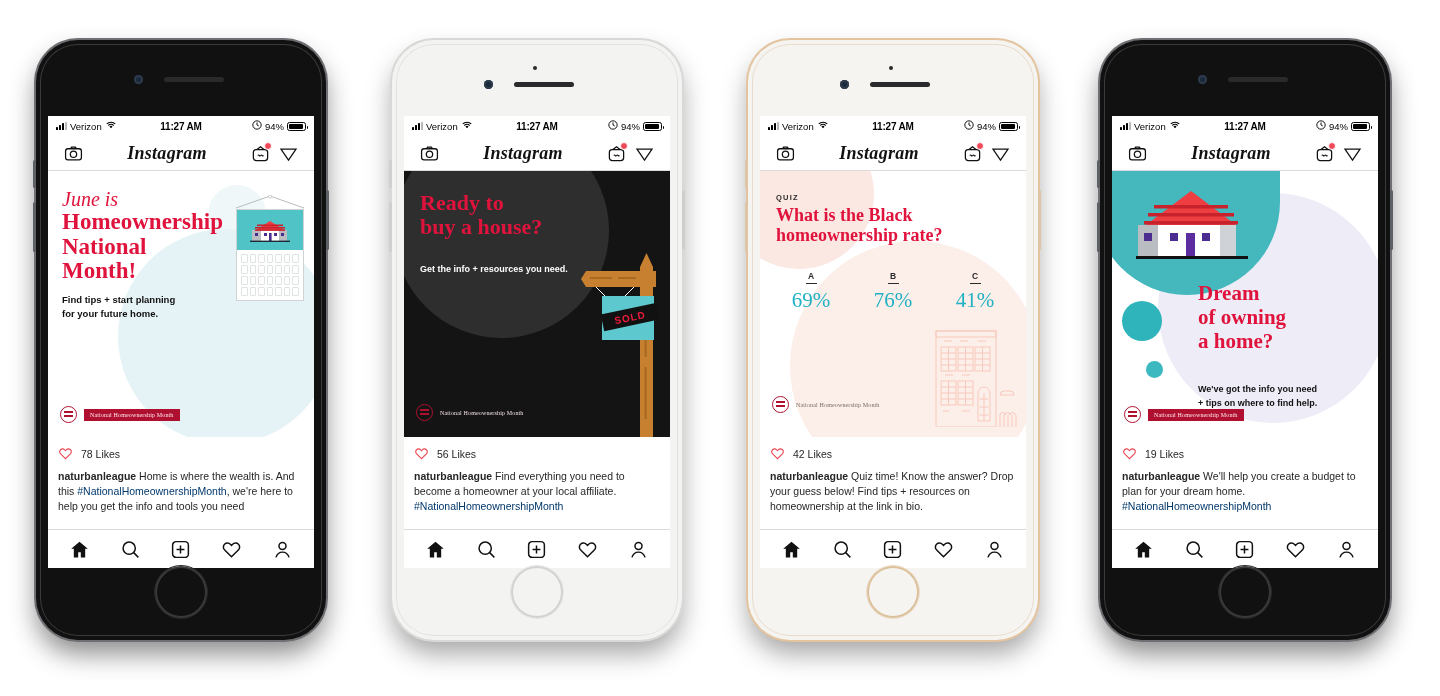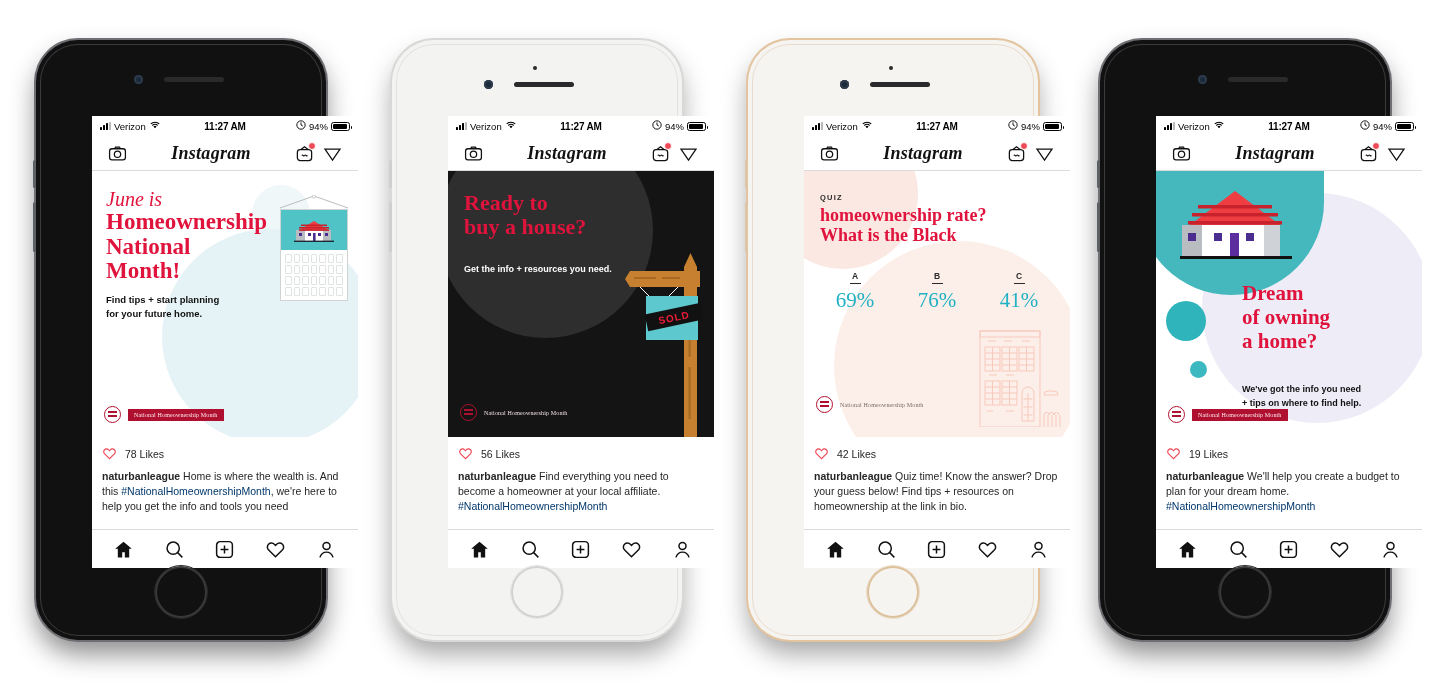--- a/index.html
+++ b/index.html
@@ -66,21 +66,21 @@
     position:absolute;left:50%;bottom:22px;transform:translateX(-50%);
     width:52px;height:52px;border-radius:50%;
   }
   .phone.dark .homebtn{box-shadow:inset 0 0 0 2px #3a3a3c, 0 0 0 1px #2a2a2c;}
   .phone.white .homebtn{box-shadow:inset 0 0 0 2px #d2d2d0, 0 0 0 1px #e6e6e4;}
   .phone.gold .homebtn{box-shadow:inset 0 0 0 2px #dcc09b, 0 0 0 1px #eadcc8;}
 
   
   .screen{
     position:absolute;left:12px;top:76px;width:266px;height:452px;
-    background:#fff;overflow:hidden;margin-left:44px;
+    background:#fff;overflow:hidden;
   }
 
   
   .statusbar{
     height:20px;display:flex;align-items:center;
     padding:0 8px;font-size:9.5px;font-weight:bold;color:#000;
     background:#fff;
   }
   .sb-left{display:flex;align-items:center;gap:3px;flex:1;}
   .sb-mid{flex:0 0 auto;font-size:10px;letter-spacing:-.2px;}
@@ -618,22 +618,22 @@
               <path d="M2.5 6.5h19L12 20.5z"></path>
             </svg>
         </span>
       </div>
 
       <div class="post p3">
         <div class="blob b2"></div>
         <div class="blob b1"></div>
         <div class="kicker">QUIZ</div>
         <h1 class="serif">
+          <span style="display:block">What is the Black</span>
           <span style="display:block">homeownership rate?</span>
-          <span style="display:block">What is the Black</span>
         </h1>
 
         <div class="opts">
           <div class="opt">
             <span class="ltr">A</span>
             <div class="rule"></div>
             <span class="pct">69%</span>
           </div>
           <div class="opt">
             <span class="ltr">B</span>

